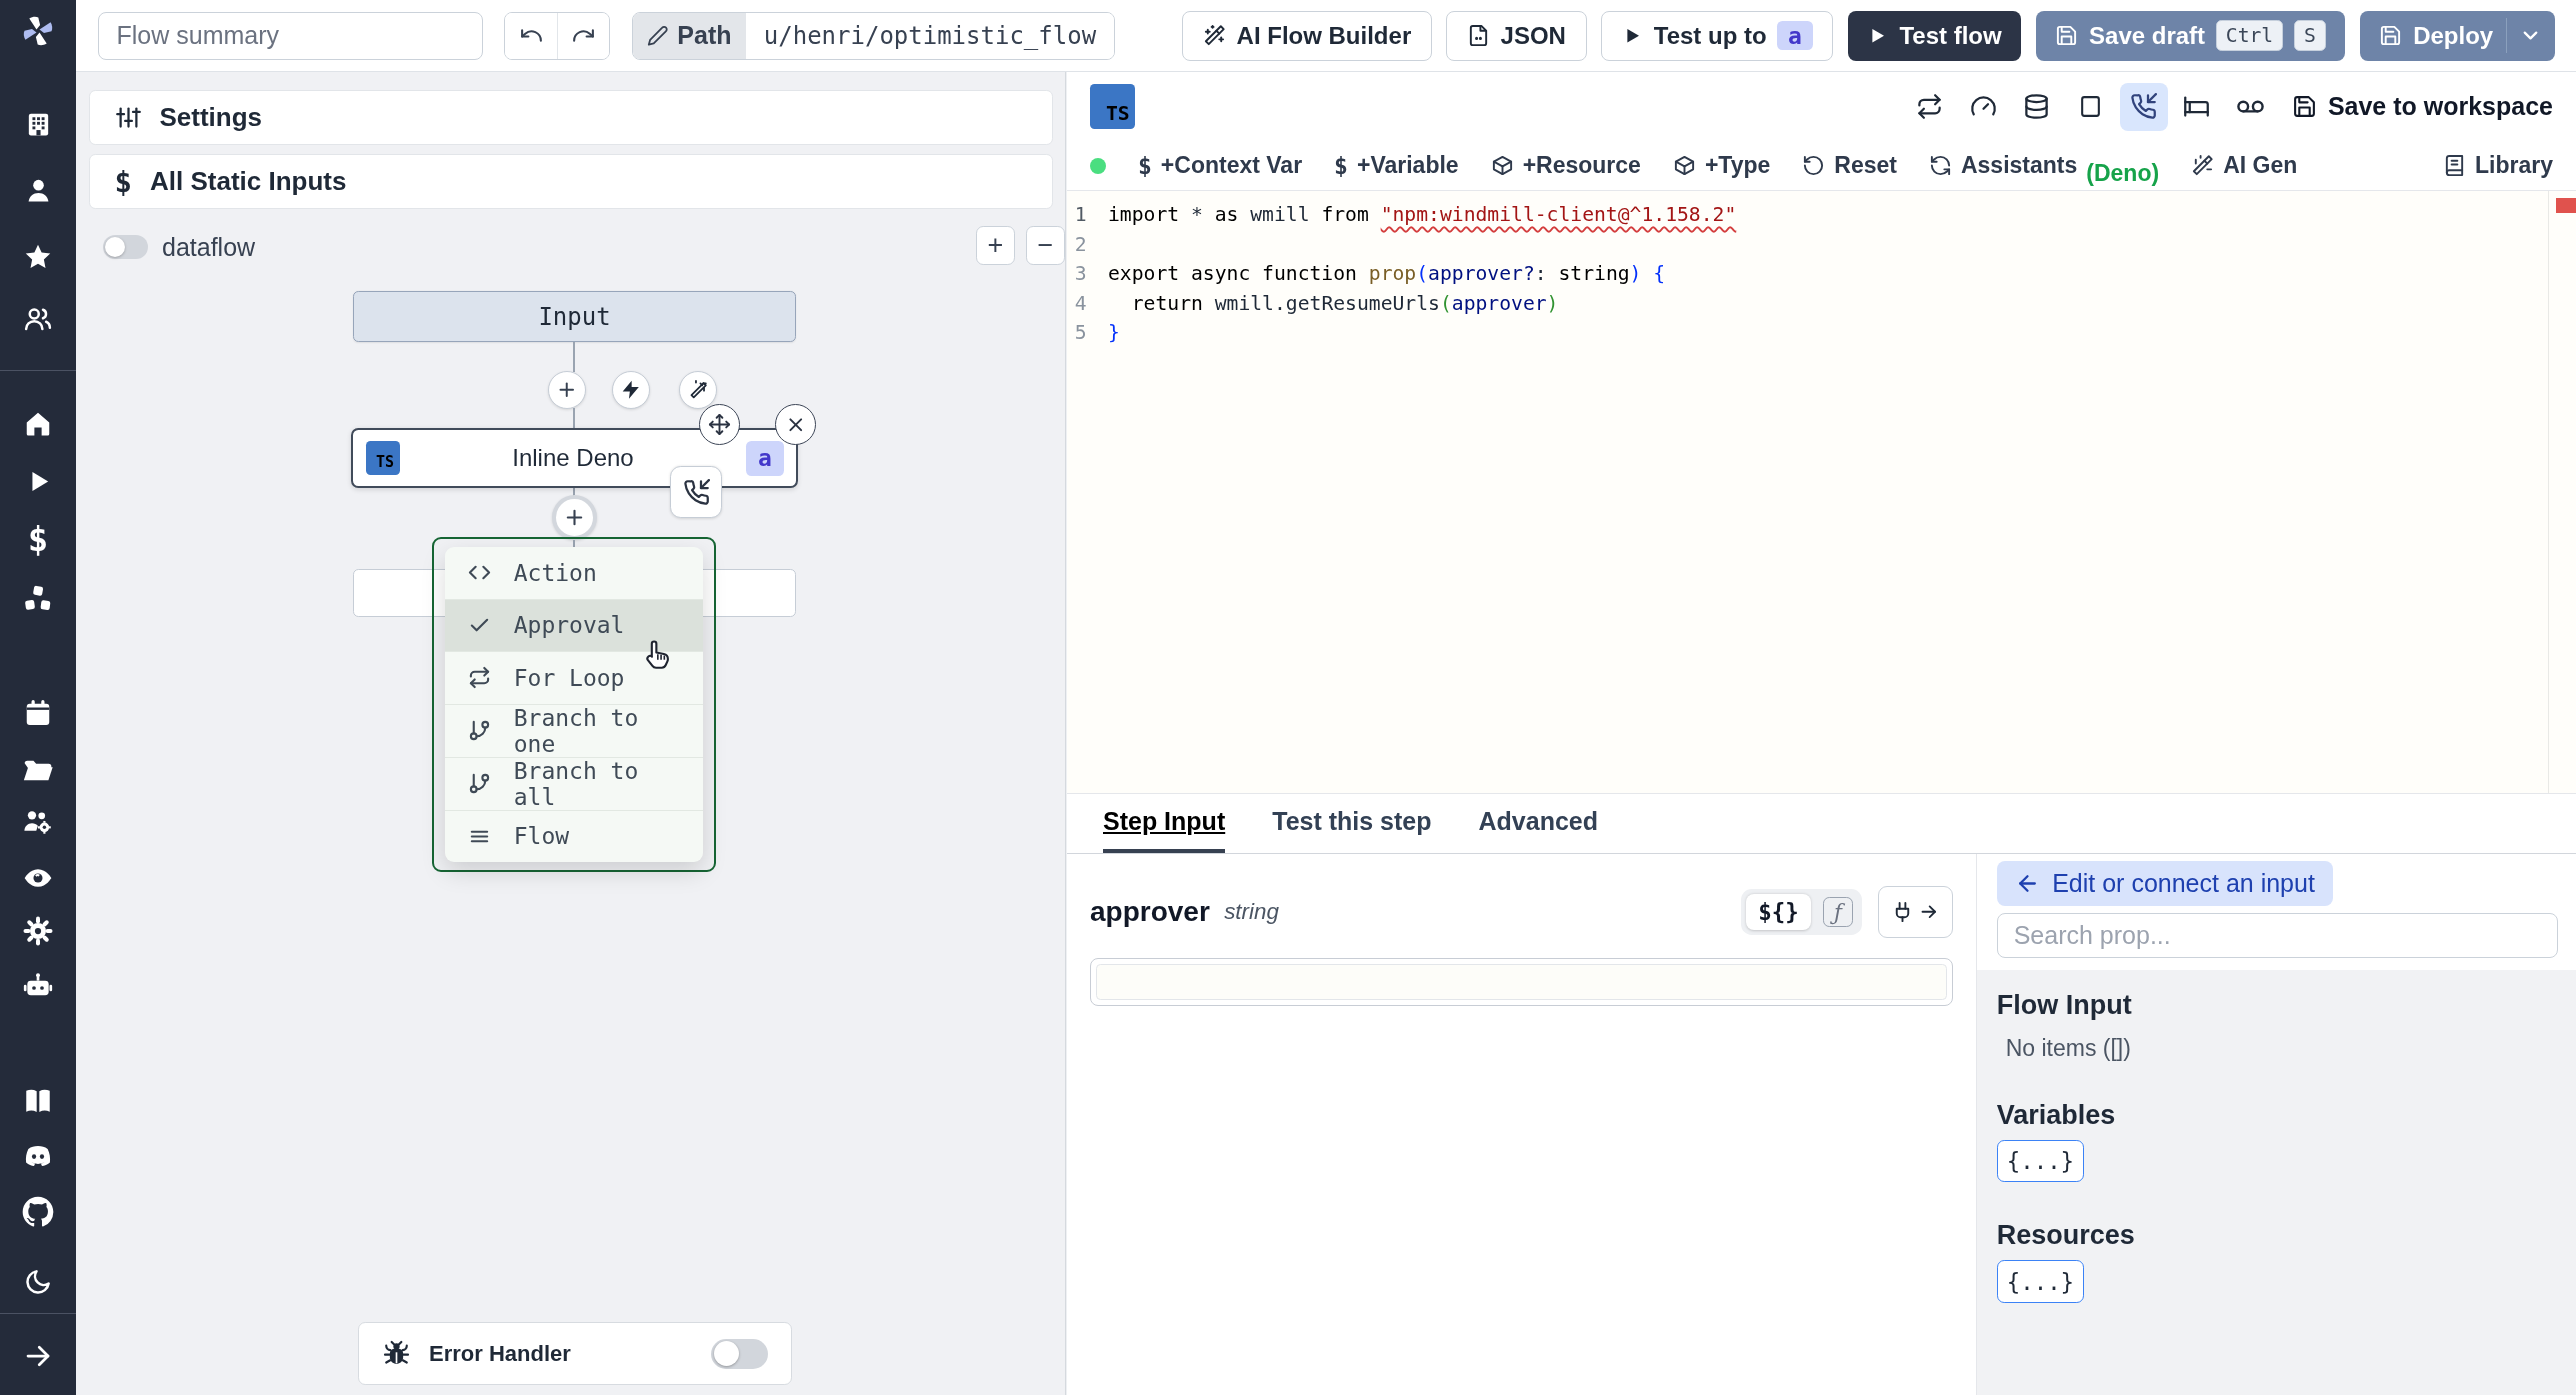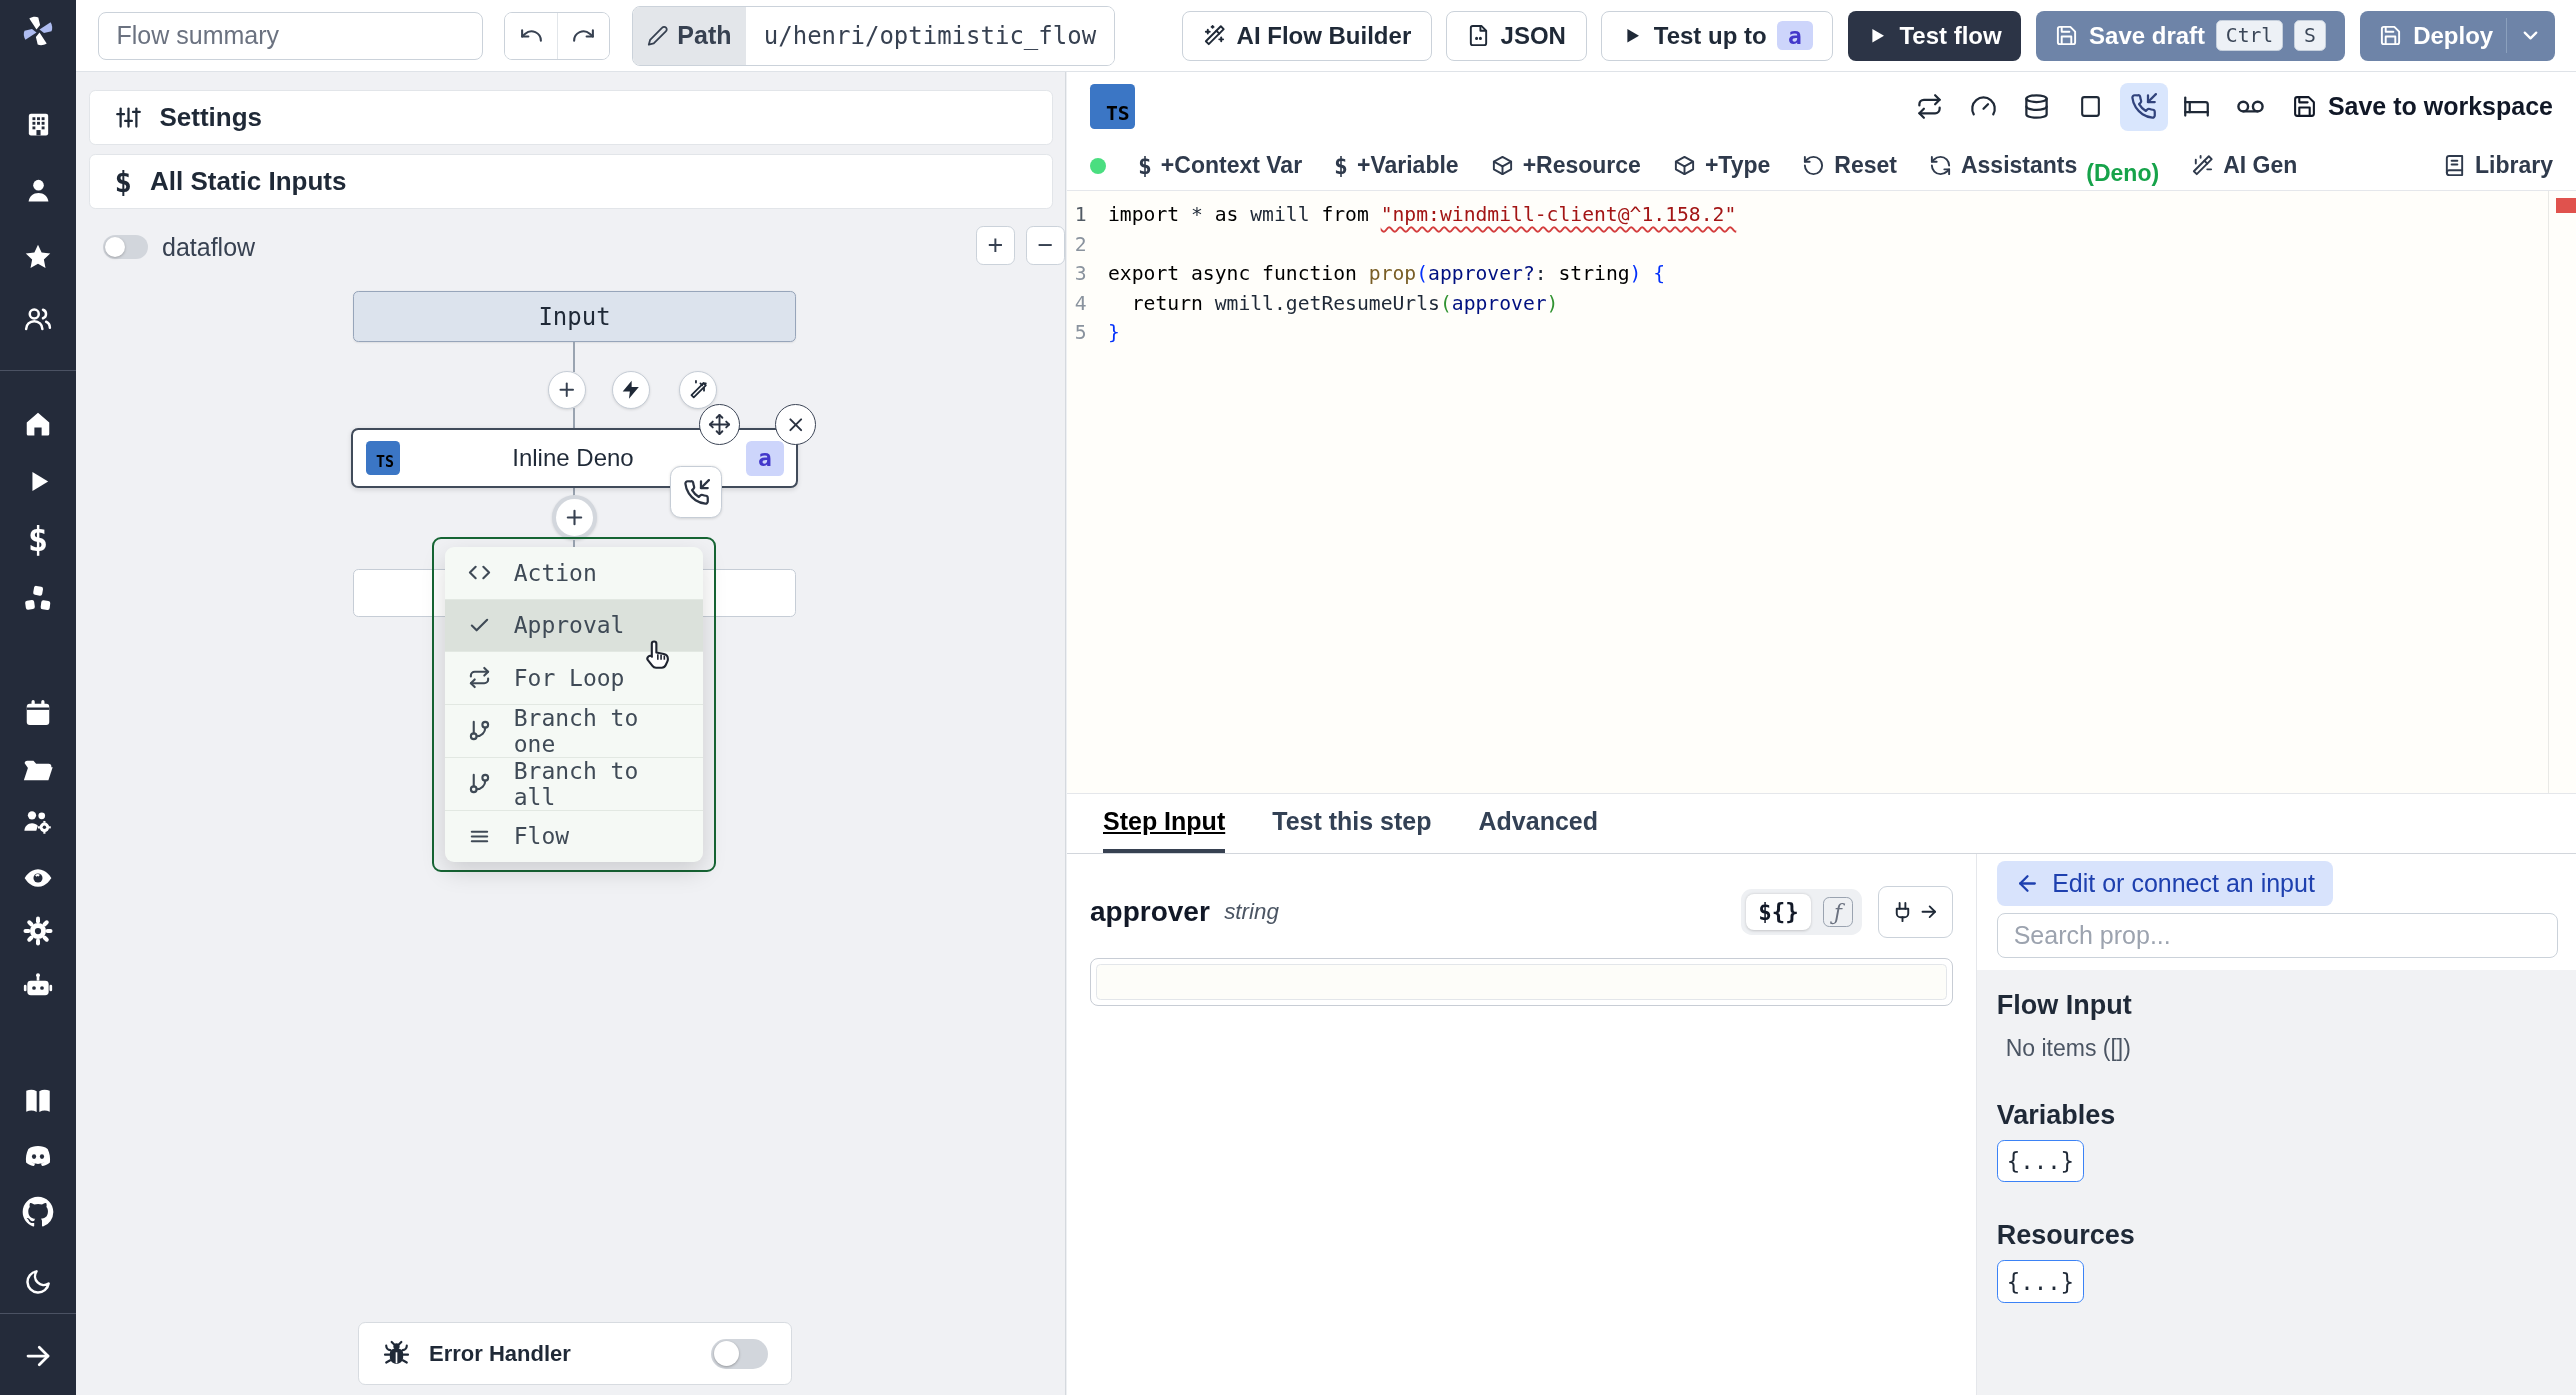--- a/index.html
+++ b/index.html
@@ -14,21 +14,21 @@
   .sb-ico { position:absolute; left:0; width:76px; height:41px; display:flex; align-items:center; justify-content:center; color:#fff; cursor:pointer; }
   .sb-div { position:absolute; left:0; width:76px; border-top:0.9px solid #4b5263; }
 
   
   #topbar { position:absolute; left:76px; top:0; right:0; height:72px; background:#fff; border-bottom:0.9px solid #dfe3e8; display:flex; align-items:center; padding:0 21.5px; gap:21.5px; z-index:40; }
   .tb-input { width:385px; height:48px; border:0.9px solid #cbd2da; border-radius:8px; padding:0 18px; font-size:25px; color:#374151; background:#fff; outline:none; }
   .tb-input::placeholder { color:#6b7280; }
   .undoredo { display:flex; border:0.9px solid #cbd2da; border-radius:8px; overflow:hidden; height:48px; }
   .undoredo button { width:52px; background:#fff; border:none; display:flex; align-items:center; justify-content:center; color:#374151; cursor:pointer; }
   .undoredo button + button { border-left:0.9px solid #e2e6ea; }
-  .path-group { display:flex; height:60px; border:0.9px solid #cbd2da; border-radius:8px; overflow:hidden; }
+  .path-group { display:flex; height:48px; border:0.9px solid #cbd2da; border-radius:8px; overflow:hidden; }
   .path-chip { background:#e3e6ea; display:flex; align-items:center; gap:9px; padding:0 14.3px; font-weight:bold; color:#374151; }
   .path-value { background:#fff; display:flex; align-items:center; padding:0 18px; min-width:295px; font-size:24px; color:#374151; }
   .tb-right { margin-left:auto; display:flex; align-items:center; gap:14.3px; }
   .btn { height:50px; border-radius:8px; display:flex; align-items:center; gap:10.7px; padding:0 19.7px; font-size:24px; font-weight:bold; cursor:pointer; border:none; }
   .btn-outline { background:#fff; border:0.9px solid #cbd2da; color:#1f2937; }
   .btn-dark { background:#2c3446; color:#fff; }
   .btn-slate { background:#6e84a8; color:#fff; }
   .mini-badge { background:#cdd5fb; color:#4338ca; font-family:"DejaVu Sans Mono",monospace; font-weight:bold; border-radius:5.4px; padding:1.8px 10.7px; font-size:23px; }
   .kbd { background:#edf1f6; border:0.9px solid #c6d0dd; border-radius:5.4px; color:#3b4758; font-size:19.7px; padding:2.7px 9px; font-weight:normal; }
   .deploy-sep { width:0.9px; align-self:stretch; margin:7.2px 1.8px; background:#8ba0bd; }

